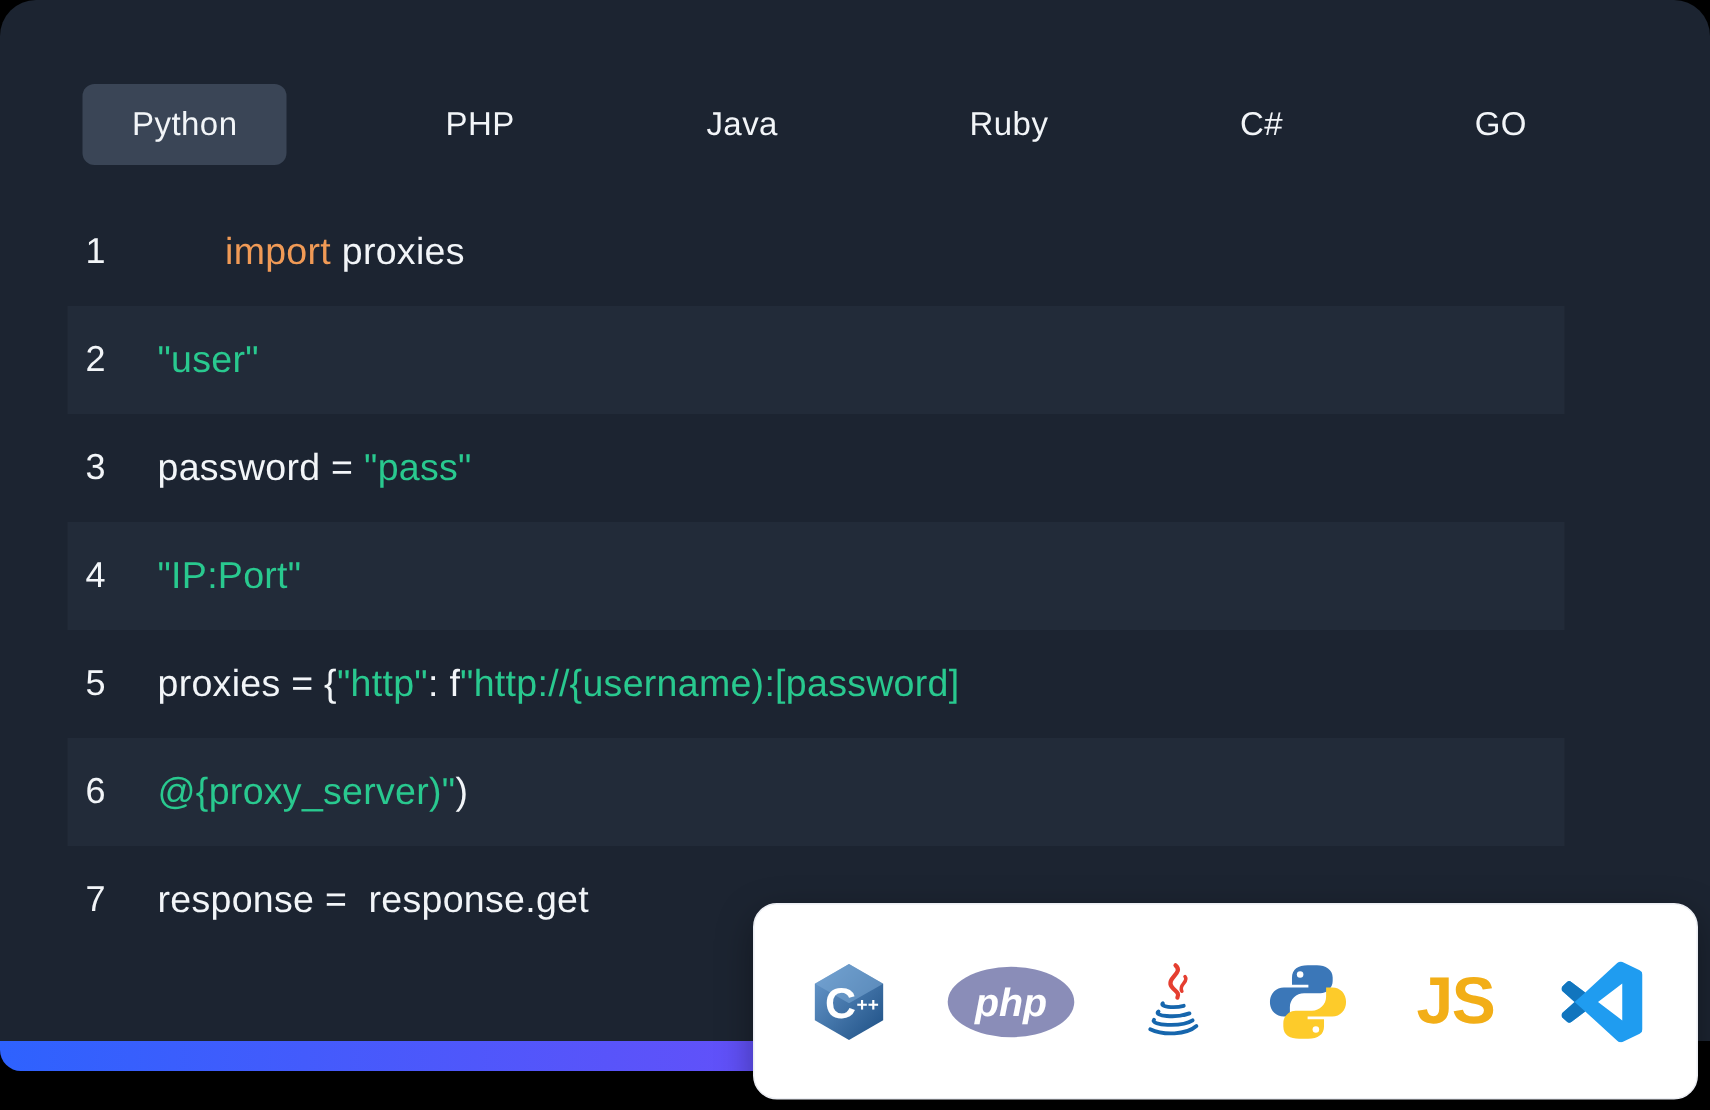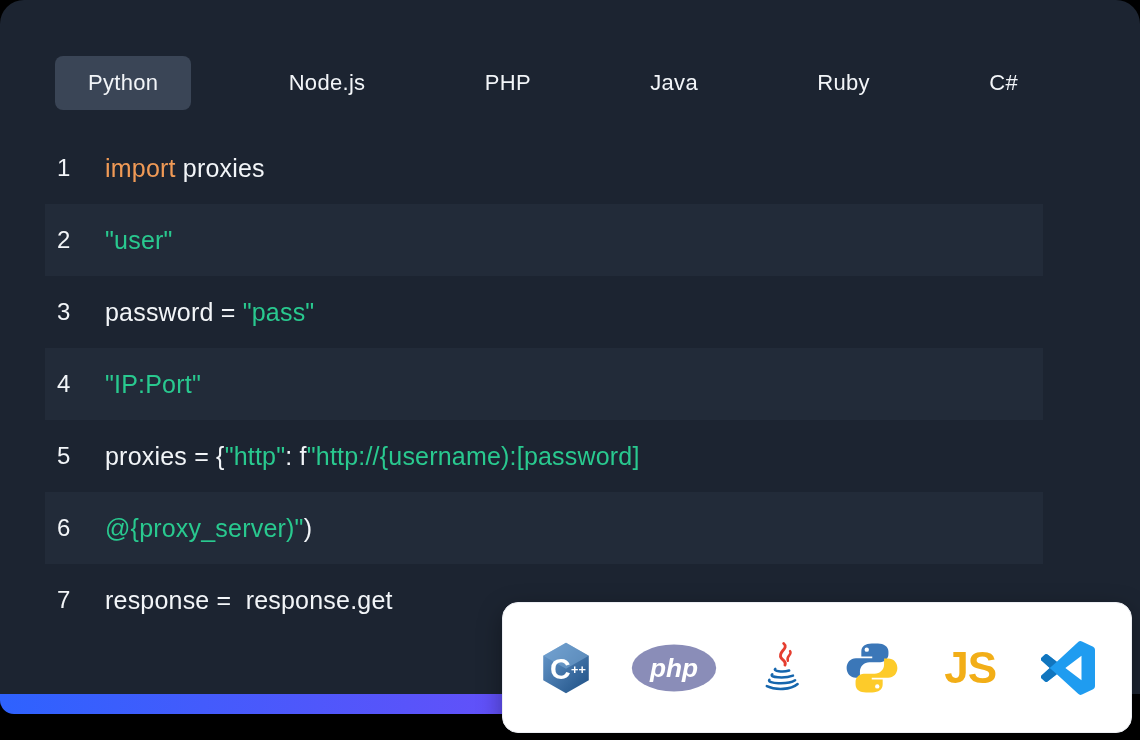--- a/index.html
+++ b/index.html
@@ -21,45 +21,45 @@
   .tab{color:var(--text,#f2f5f8);font-size:22px;letter-spacing:.3px;
     padding:14px 22px;border-radius:8px;cursor:pointer;white-space:nowrap;}
   .tab.active{background:var(--active-tab-bg,#3a4556);padding:14px 33px;}
 
   
   .code{position:absolute;left:0;top:132px;width:1140px;}
   .row{height:72px;margin:0 97px 0 45px;display:flex;align-items:center;}
   .row.hl{background:var(--row-highlight,#222b39);}
   .num{width:48px;padding-left:12px;color:var(--text,#f2f5f8);font-size:24px;flex:none;}
   .tk{font-size:25px;color:var(--text,#f2f5f8);letter-spacing:.2px;white-space:pre;}
-  .tk.kw{color:var(--keyword,#f09a56);}
+  .tk.kw{color:var(--keyword,#f09a56);margin-left:45px;}
   .tk.str{color:var(--string,#29c98f);}
 
   
   .icon-card{position:absolute;left:502px;top:602px;width:630px;height:131px;
     background:#fff;border:1px solid #eceef3;border-radius:16px;box-sizing:border-box;
     display:flex;align-items:center;justify-content:space-evenly;
     box-shadow:0 8px 24px rgba(0,0,0,.35);}
   .logo{width:56px;height:56px;display:flex;align-items:center;justify-content:center;}
   .logo svg{display:block;}
   .js-logo-text{font-size:44px;font-weight:700;color:#f2ae17;letter-spacing:-1px;}
 </style>
 </head>
 <body>
 
 <div class="stage">
   <div class="panel">
 
     <div class="tabbar">
       <div class="tab active">Python</div>
-      <div class="tab">Node.js</div>
       <div class="tab">PHP</div>
       <div class="tab">Java</div>
       <div class="tab">Ruby</div>
       <div class="tab">C#</div>
+      <div class="tab">GO</div>
     </div>
 
     <div class="code">
       <div class="row">
         <span class="num">1</span>
         <span class="tk kw">import</span>
           <span class="tk"> proxies</span>
       </div>
       <div class="row hl">
         <span class="num">2</span>

